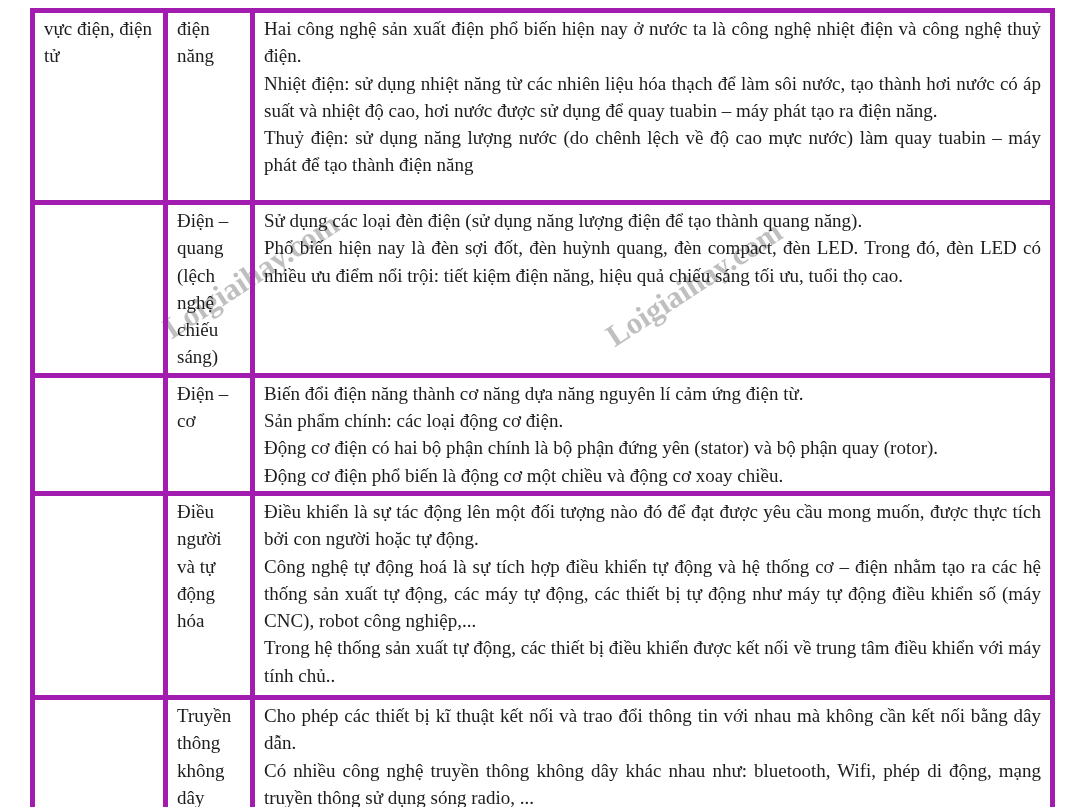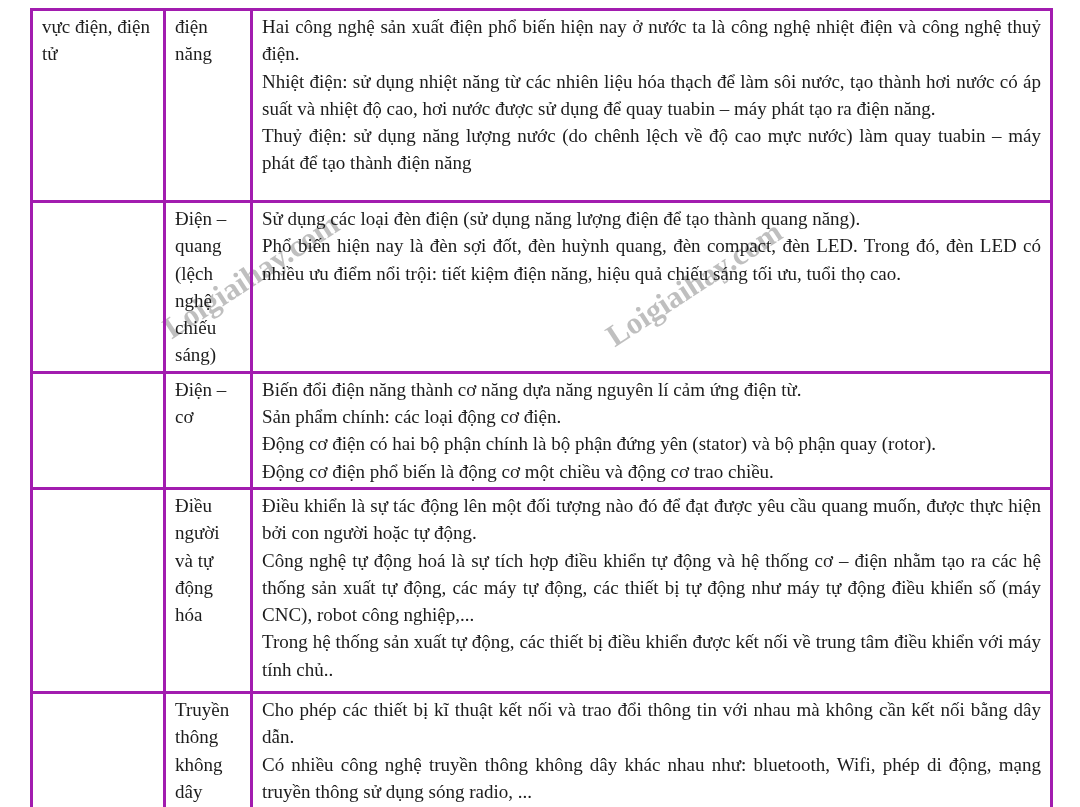--- a/index.html
+++ b/index.html
@@ -27,21 +27,21 @@
   table.doc-table {
     position: absolute;
     left: 30px; top: 8px;
     width: 1020px;
     z-index: 1;
     border-collapse: collapse;
     table-layout: fixed;
     border: 2px solid #3d3d3d;
   }
   .doc-table td {
-    border: 3px solid #a21caf;
+    border: 5px solid #a21caf;
     vertical-align: top;
     padding: 2px 9px 2px 9px;
     font-size: 19px;
     line-height: 27.3px;
   }
   .doc-table col.c1 { width: 133px; }
   .doc-table col.c2 { width: 87px; }
   .doc-table col.c3 { width: 800px; }
   .doc-table tr:nth-child(1) { height: 192px; }
   .doc-table tr:nth-child(2) { height: 168px; }
@@ -80,28 +80,28 @@
           <p>Phổ biến hiện nay là đèn sợi đốt, đèn huỳnh quang, đèn compact, đèn LED. Trong đó, đèn LED có nhiều ưu điểm nổi trội: tiết kiệm điện năng, hiệu quả chiếu sáng tối ưu, tuổi thọ cao.</p>
         </td>
       </tr>
       <tr>
         <td></td>
         <td>Điện – cơ</td>
         <td class="desc-cell">
           <p>Biến đổi điện năng thành cơ năng dựa năng nguyên lí cảm ứng điện từ.</p>
           <p>Sản phẩm chính: các loại động cơ điện.</p>
           <p>Động cơ điện có hai bộ phận chính là bộ phận đứng yên (stator) và bộ phận quay (rotor).</p>
-          <p>Động cơ điện phổ biến là động cơ một chiều và động cơ trao chiều.</p>
+          <p>Động cơ điện phổ biến là động cơ một chiều và động cơ xoay chiều.</p>
         </td>
       </tr>
       <tr>
         <td></td>
         <td>Điều người và tự động hóa</td>
         <td class="desc-cell">
-          <p>Điều khiển là sự tác động lên một đối tượng nào đó để đạt được yêu cầu quang muốn, được thực hiện bởi con người hoặc tự động.</p>
+          <p>Điều khiển là sự tác động lên một đối tượng nào đó để đạt được yêu cầu mong muốn, được thực tích bởi con người hoặc tự động.</p>
           <p>Công nghệ tự động hoá là sự tích hợp điều khiển tự động và hệ thống cơ – điện nhằm tạo ra các hệ thống sản xuất tự động, các máy tự động, các thiết bị tự động như máy tự động điều khiển số (máy CNC), robot công nghiệp,...</p>
           <p>Trong hệ thống sản xuất tự động, các thiết bị điều khiển được kết nối về trung tâm điều khiển với máy tính chủ..</p>
         </td>
       </tr>
       <tr>
         <td></td>
         <td>Truyền thông không dây</td>
         <td class="desc-cell">
           <p>Cho phép các thiết bị kĩ thuật kết nối và trao đổi thông tin với nhau mà không cần kết nối bằng dây dẫn.</p>
           <p>Có nhiều công nghệ truyền thông không dây khác nhau như: bluetooth, Wifi, phép di động, mạng truyền thông sử dụng sóng radio, ...</p>

